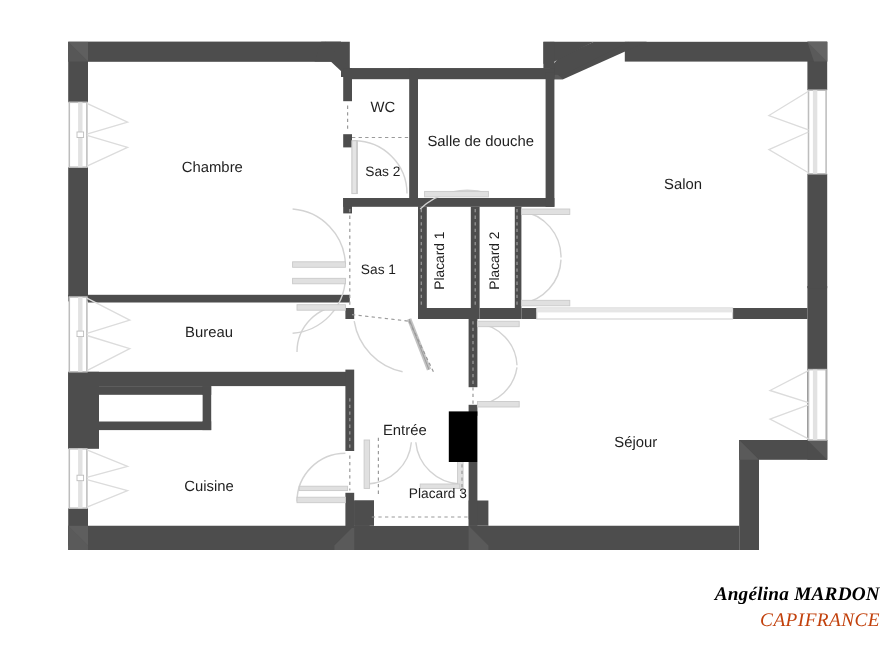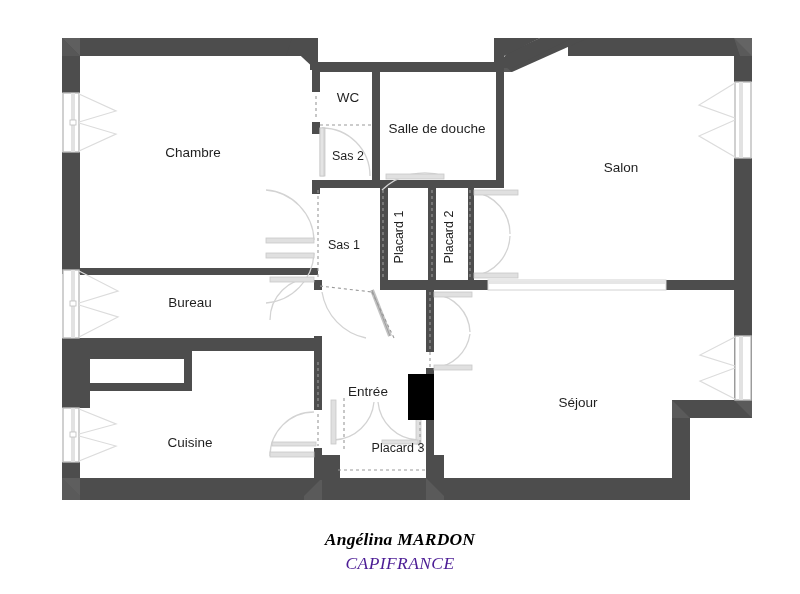--- a/index.html
+++ b/index.html
@@ -36,36 +36,36 @@
     dominant-baseline: middle;
   }
   .room-label.small {
     font-size: 12.5px;
   }
   .footer-block {
     position: absolute;
     left: 0;
     top: 528px;
     width: 800px;
-    text-align: center;
+    text-align: right;
     line-height: 1.35;
   }
   .footer-name {
     font-family: "Liberation Serif", serif;
     font-style: italic;
     font-weight: bold;
     font-size: 17.5px;
     color: #000000;
     letter-spacing: 0.2px;
   }
   .footer-agency {
     font-family: "Liberation Serif", serif;
     font-style: italic;
     font-size: 17.5px;
-    color: #4c1d95;
+    color: #c2410c;
     letter-spacing: 0.4px;
   }
 </style>
 </head>
 <body>
 
 <div id="plan-root">
 
   <svg id="floorplan-svg" viewBox="0 0 800 594">
 

